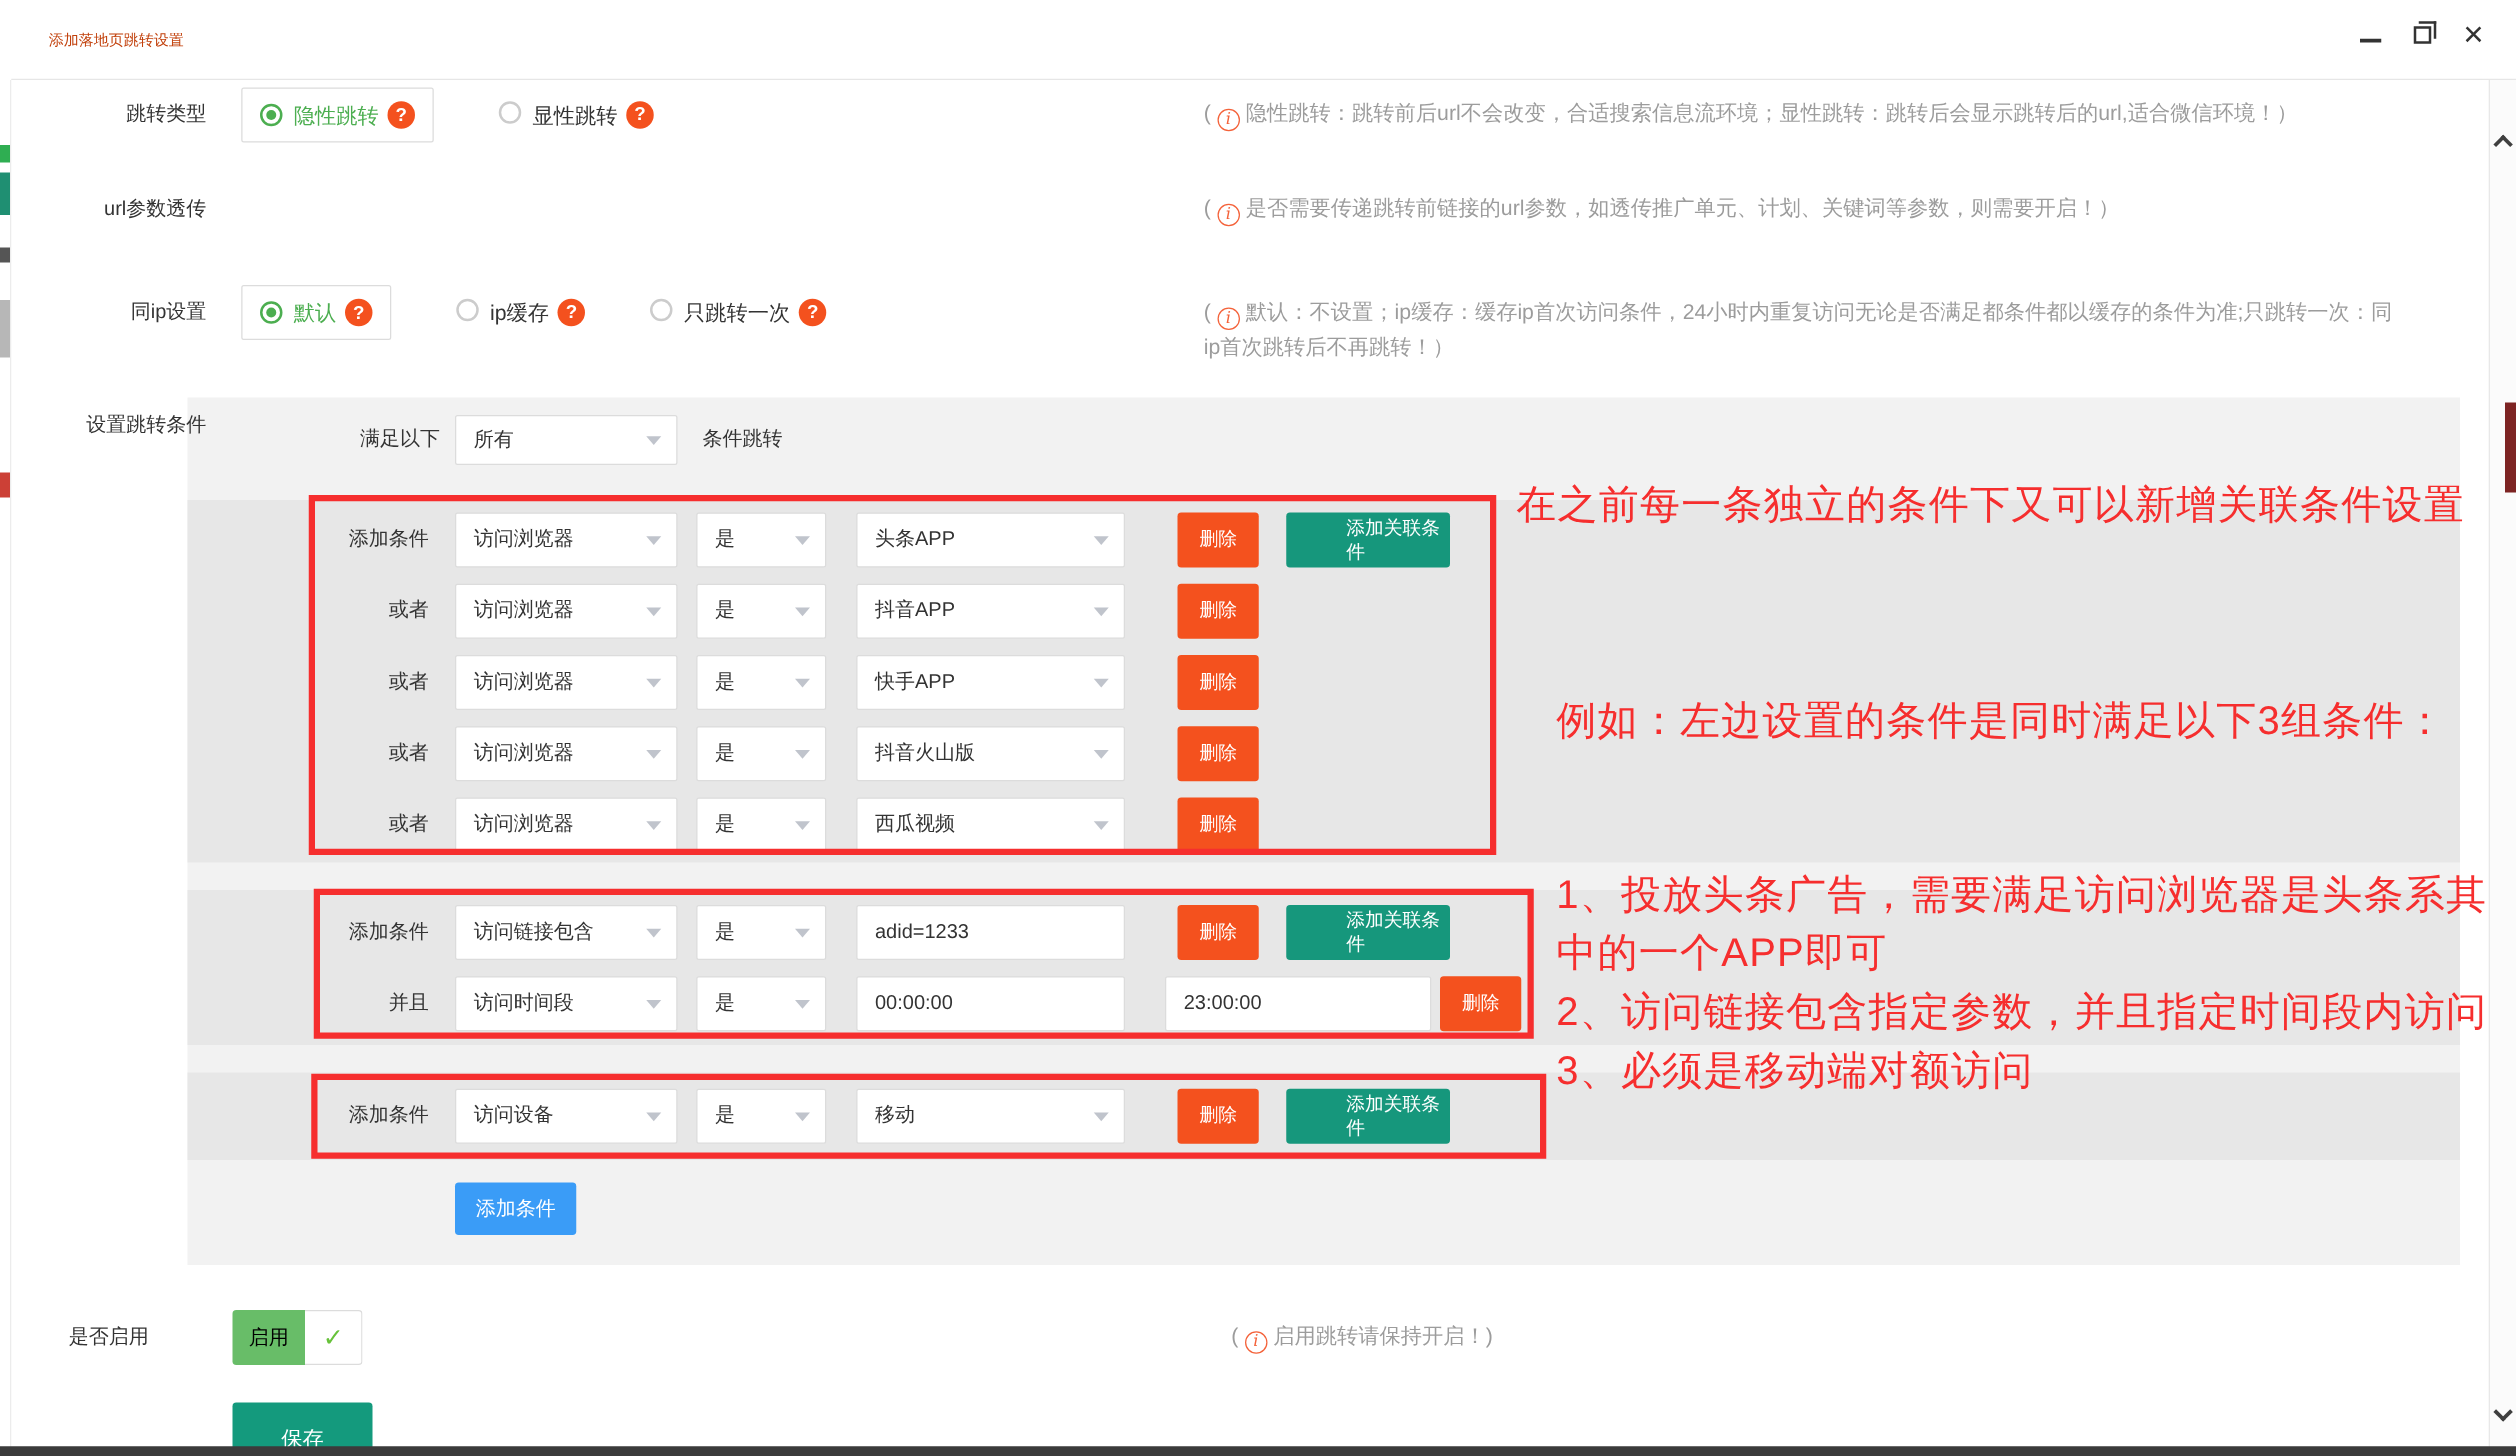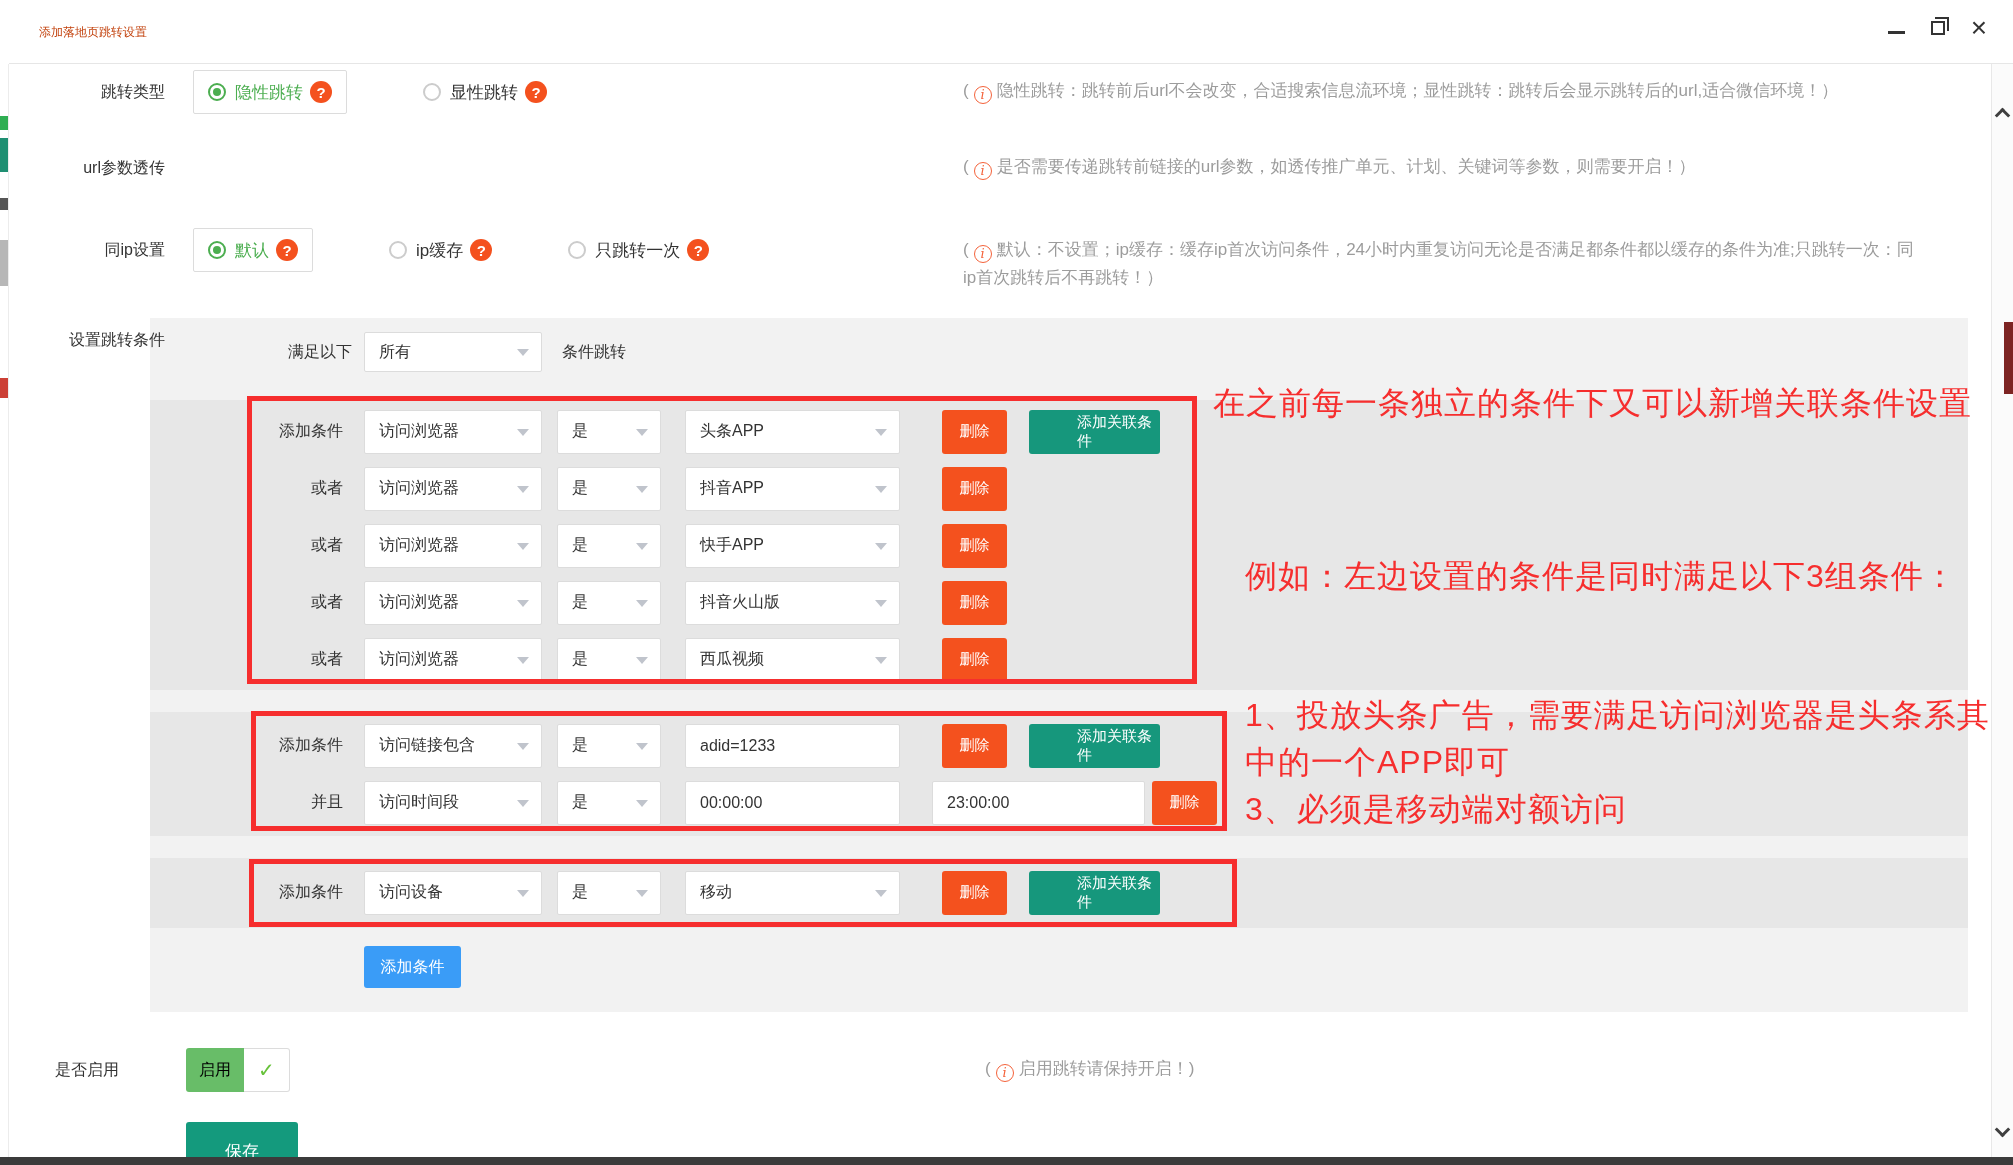--- a/index.html
+++ b/index.html
@@ -21,22 +21,22 @@
   .frag { position:absolute; left:0; width:8px; }
   
   .scrollbar { position:absolute; right:0; top:64px; bottom:0; width:22px; background:#fbfbfb; border-left:1px solid #e8e8e8; z-index:6; }
   .chev { position:absolute; left:5px; width:11px; height:11px; border-left:3px solid #3f3f3f; border-top:3px solid #3f3f3f; }
   .chev.up { top:46px; transform:rotate(45deg); }
   .chev.down { bottom:30px; transform:rotate(225deg); }
   .right-frag { position:absolute; right:0; top:322px; width:9px; height:72px; background:#7d2423; z-index:7; }
   
   .form-row { position:absolute; left:9px; height:44px; z-index:2; }
   .row-label { position:absolute; left:0; width:156px; text-align:right; line-height:44px; font-size:16px; color:#333; }
-  .radio-group { position:absolute; left:184px; top:0; height:44px; display:flex; align-items:center;gap:24px; }
-  .radio-item { display:flex; align-items:center; margin-right:52px; }
+  .radio-group { position:absolute; left:184px; top:0; height:44px; display:flex; align-items:center; }
+  .radio-item { display:flex; margin-right:52px; }
   .radio { width:18px; height:18px; border:2px solid #ccc; border-radius:50%; background:#fff; position:relative; flex:none; }
   .radio.on { border-color:#4cae50; }
   .radio.on::after { content:""; position:absolute; left:3px; top:3px; right:3px; bottom:3px; background:#4cae50; border-radius:50%; }
   .radio-text { margin-left:9px; font-size:17px; }
   .radio-item.sel .radio-text { color:#4cae50; }
   .qicon { width:22px; height:22px; border-radius:50%; background:#f4511e; color:#fff; font-size:15px; font-weight:bold; display:inline-flex; align-items:center; justify-content:center; margin-left:7px; flex:none; }
   .hint { position:absolute; color:#9c9c9c; font-size:17px; line-height:28px; z-index:2; }
   .iicon { display:inline-flex; width:18px; height:18px; border:1px solid #f4623a; border-radius:50%; color:#f4623a; font-style:italic; font-size:13px; align-items:center; justify-content:center; margin:0 5px; vertical-align:-3px; font-family:"DejaVu Serif",serif; }
   
   .cond-label { position:absolute; left:9px; top:330px; width:156px; text-align:right; font-size:16px; z-index:2; }
@@ -296,20 +296,21 @@
   <div class="btn-addc">添加条件</div>
 </div>
 
 <div class="ann-rect rect1"></div>
 <div class="ann-rect rect2"></div>
 <div class="ann-rect rect3"></div>
 <div class="ann-text note1">在之前每一条独立的条件下又可以新增关联条件设置</div>
 <div class="ann-text note2">例如：左边设置的条件是同时满足以下3组条件：</div>
 <div class="ann-text notelist">
   <div>1、投放头条广告，需要满足访问浏览器是头条系其中的一个APP即可</div>
+  <div>2、访问链接包含指定参数，并且指定时间段内访问</div>
   <div>3、必须是移动端对额访问</div>
 </div>
 
 <div class="enable-label">是否启用</div>
 <div class="enable-ctl">
   <div class="enable-on">启用</div>
   <div class="enable-check">✓</div>
 </div>
 <div class="hint" style="left:985px; top:1055px; white-space:nowrap;"><span>(</span><span class="iicon">i</span><span>启用跳转请保持开启！)</span></div>
 <div class="btn-save">保存</div>

